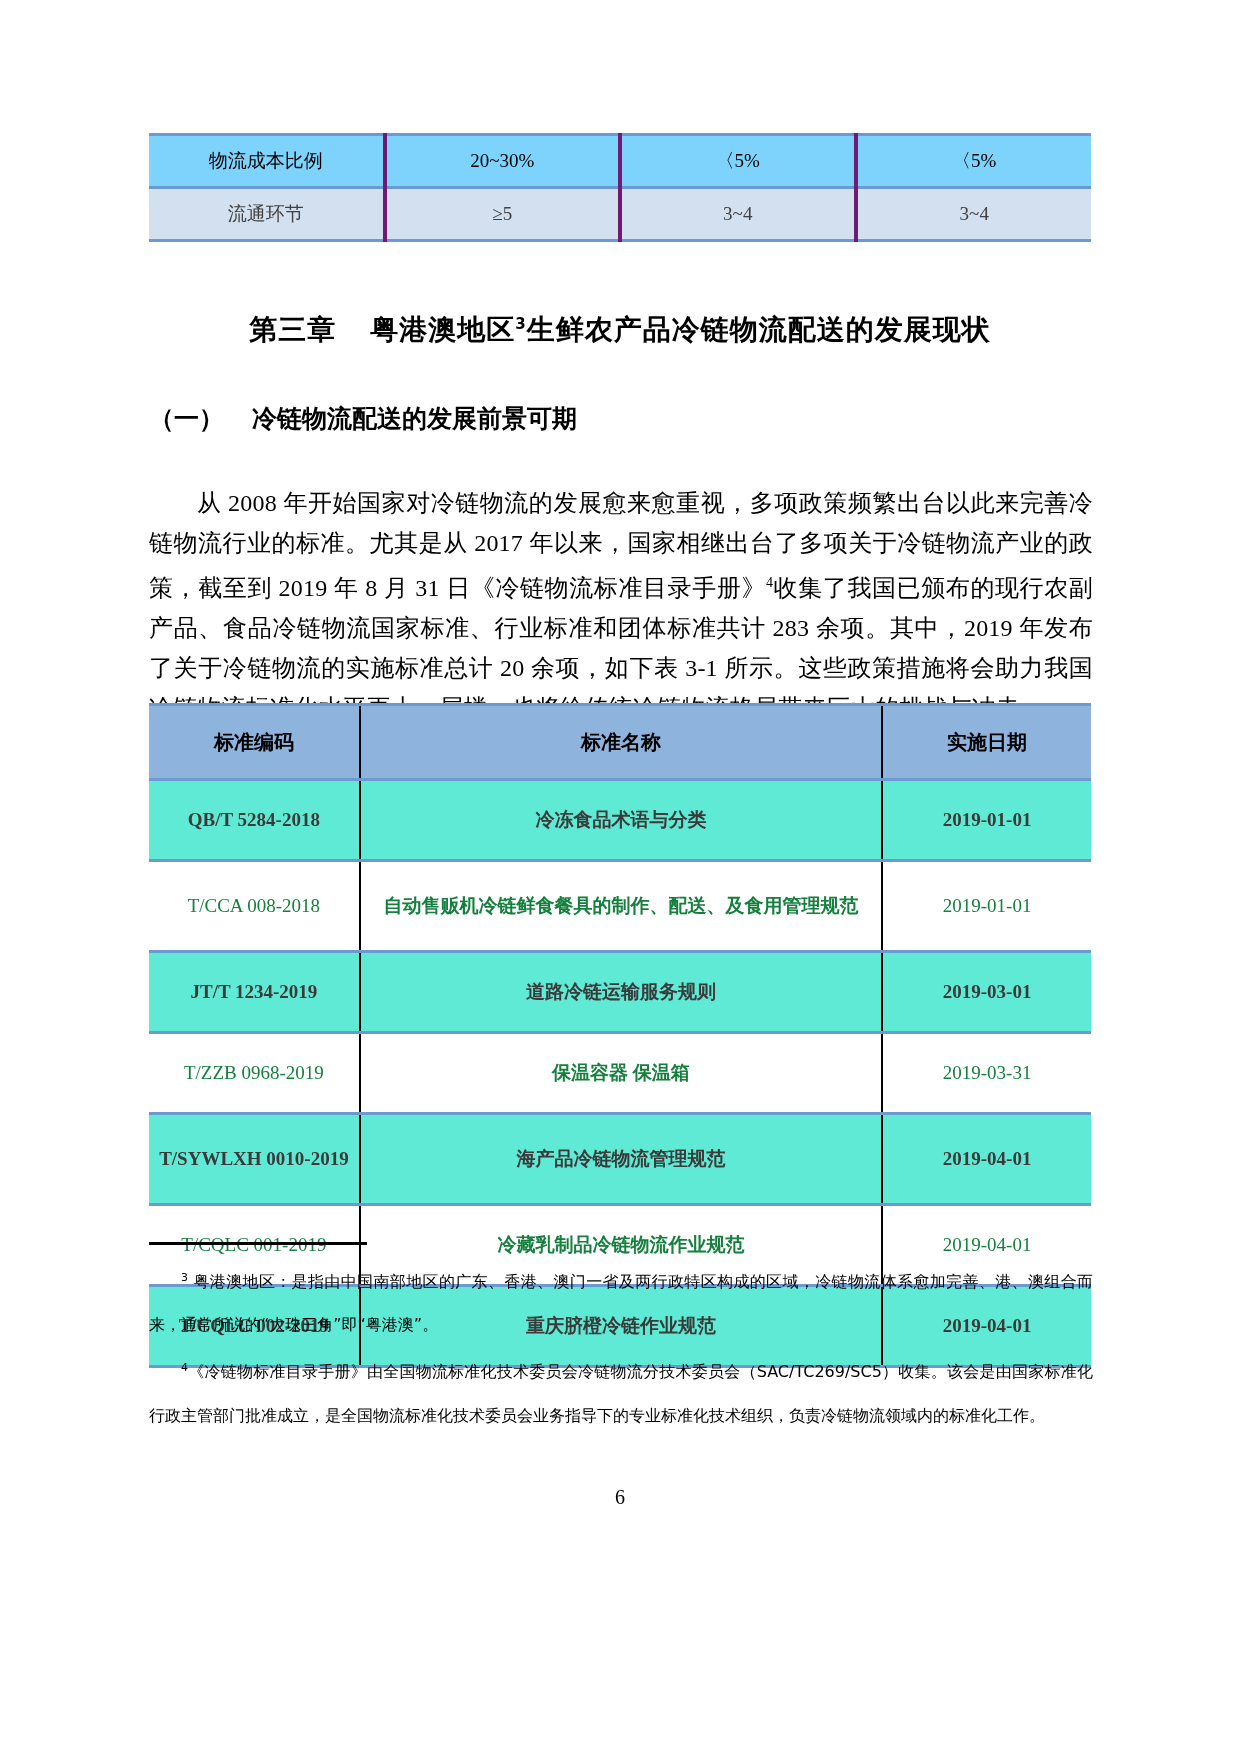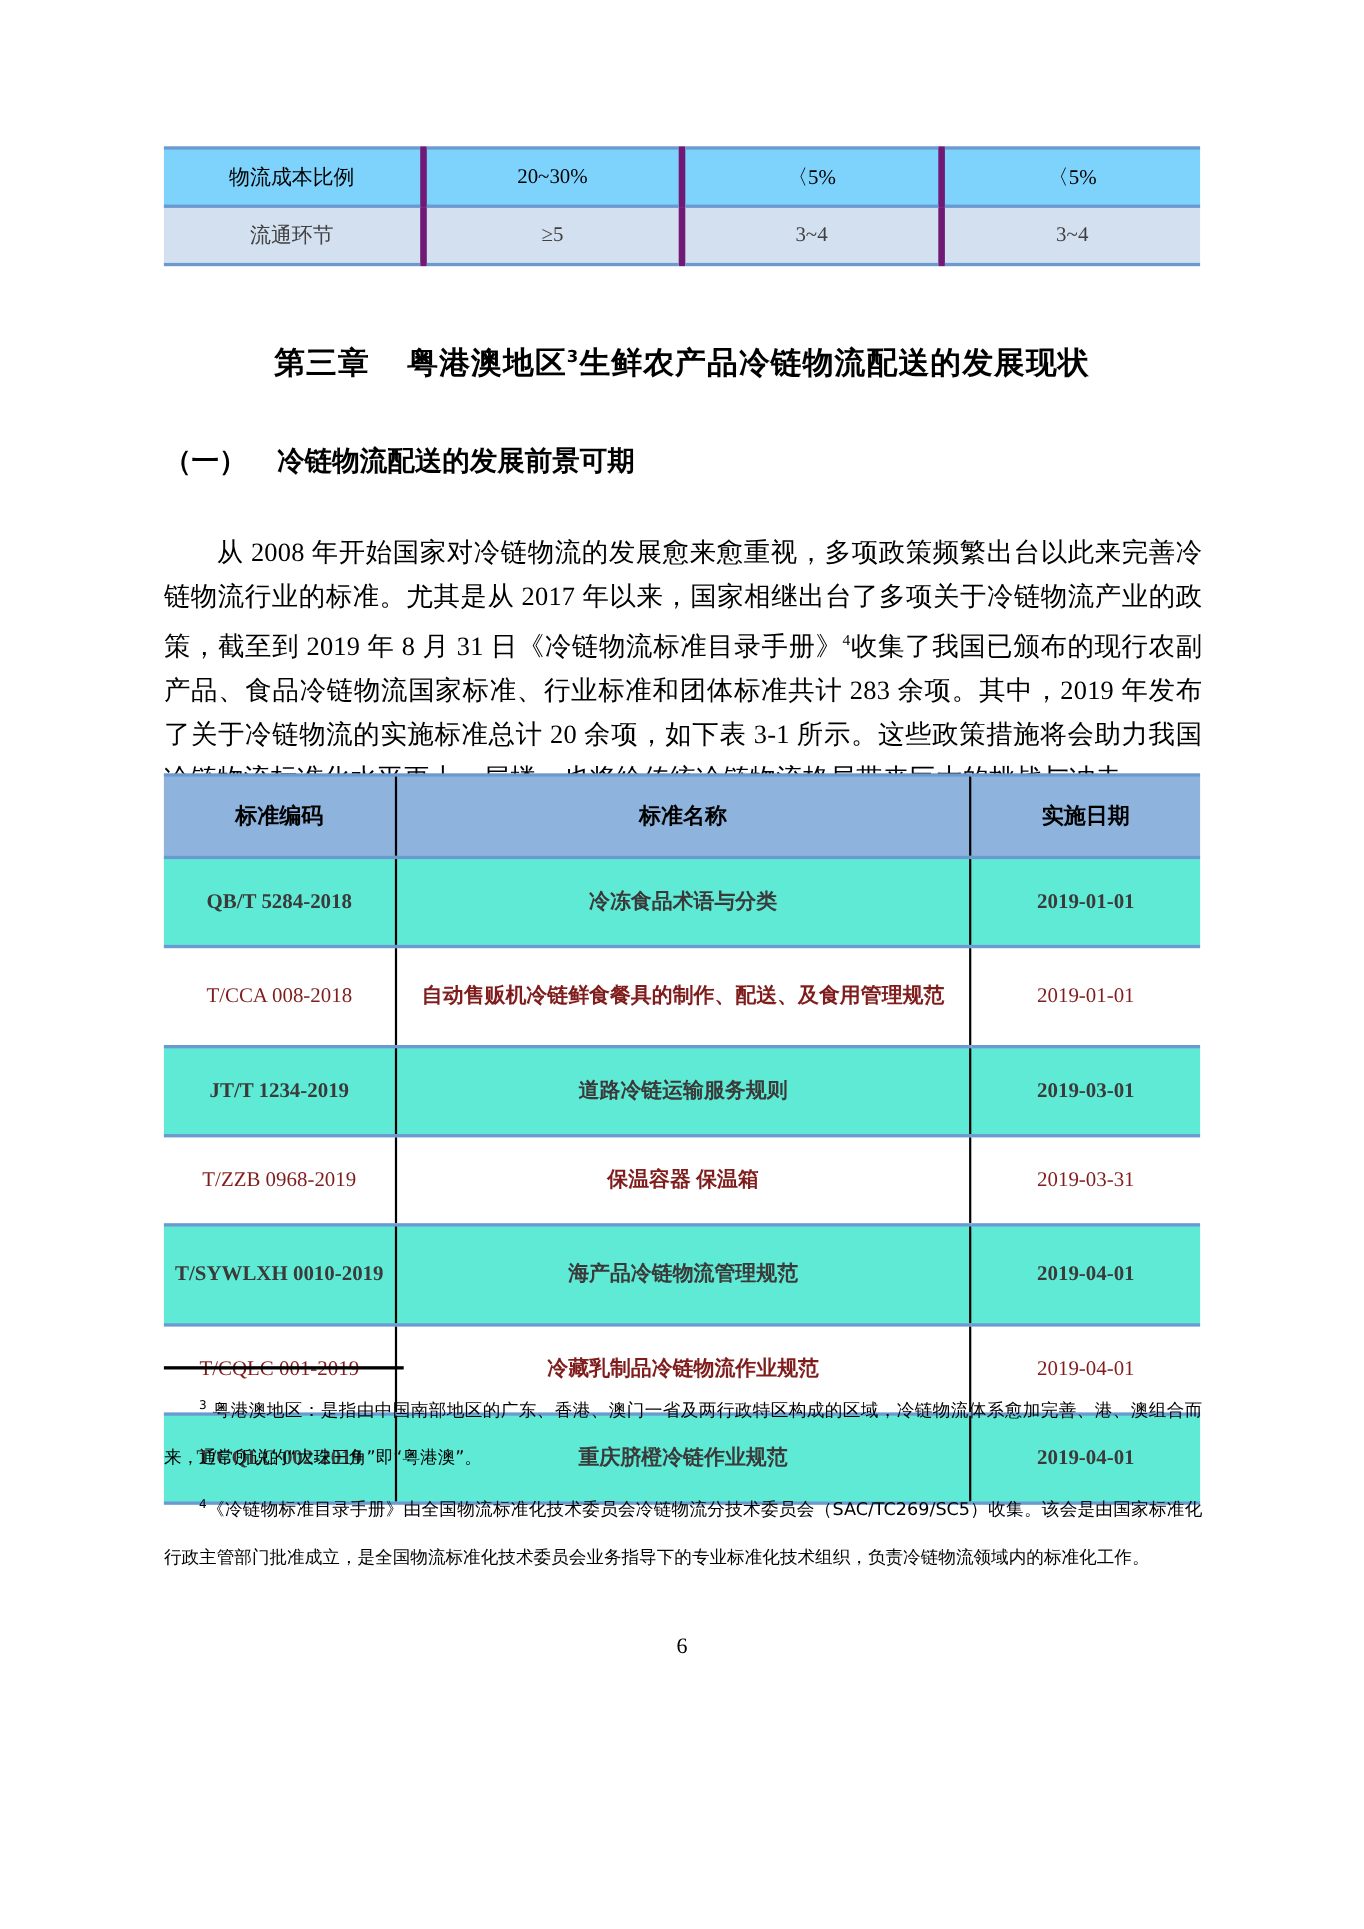--- a/index.html
+++ b/index.html
@@ -33,21 +33,21 @@
     border-collapse: collapse;
     table-layout: fixed;
   }
   .top-table td {
     font-family: "Liberation Serif", "DejaVu Serif", serif;
     font-size: 19px;
     text-align: center;
     vertical-align: middle;
     height: 46px;
     padding: 2px 4px;
-    border-left: 6px solid #701a75;
+    border-left: 4px solid #701a75;
     border-right: 2px solid #000000;
   }
   .top-table tr.row-a td {
     background: #7dd3fc;
     border-top: 3px solid #6a9ad0;
     border-bottom: 3px solid #6a9ad0;
   }
   .top-table tr.row-b td {
     background: #d3e0f0;
     border-bottom: 3px solid #6a9ad0;
@@ -155,21 +155,21 @@
     border-bottom: 3px solid #6a9ad0;
     font-size: 20px;
   }
   .std-table tr.alt td {
     background: #5eead4;
     color: #3a3a3a;
     border-bottom: 3px solid #6a9ad0;
   }
   .std-table tr.plain td {
     background: #ffffff;
-    color: #7f1d1d;
+    color: #15803d;
     border-bottom: 3px solid #6a9ad0;
     font-weight: bold;
   }
   .std-table tr.plain td.code,
   .std-table tr.plain td.date { font-weight: normal; }
   .std-table td.code, .std-table th.code { width: 192px; border-left: none; }
   .std-table td.name, .std-table th.name { width: 500px; }
   .std-table td.date, .std-table th.date { width: 190px; border-right: none; }
   .std-table tr td { height: 66px; }
   .std-table tr.tall td { height: 76px; }

